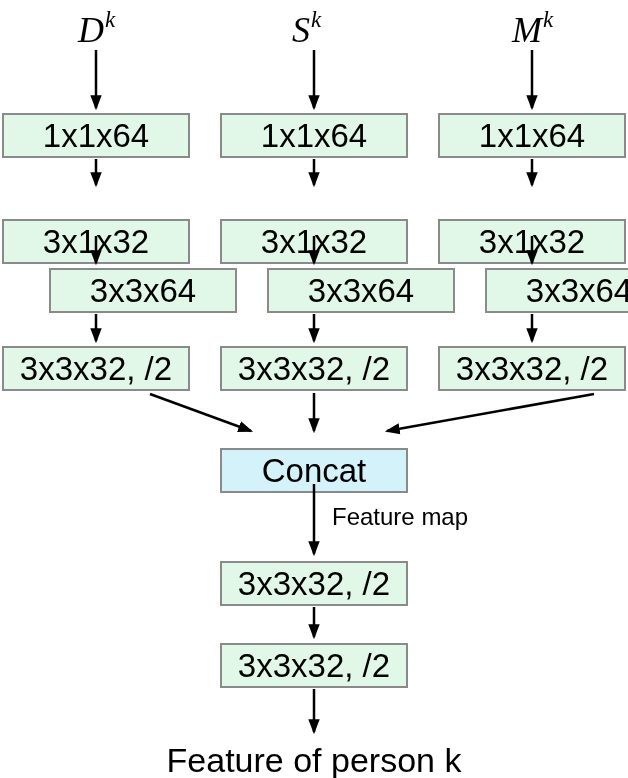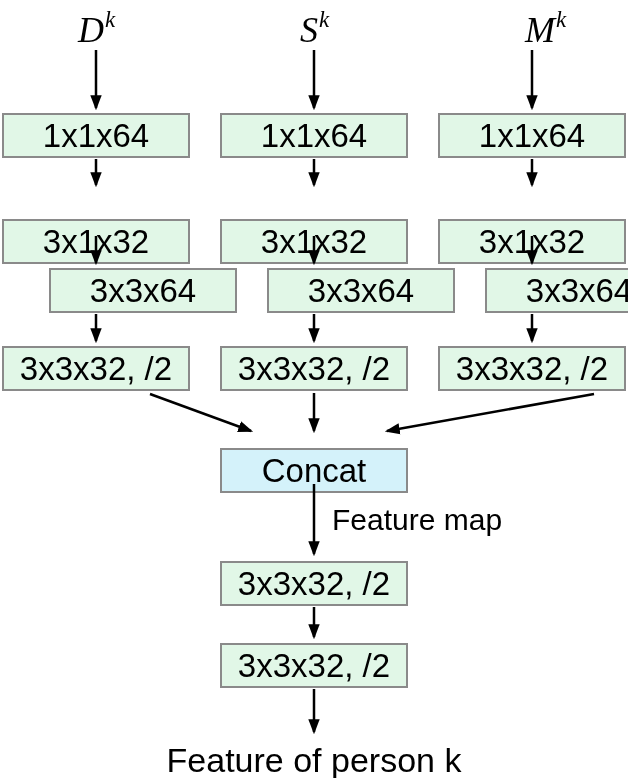--- a/index.html
+++ b/index.html
@@ -9,34 +9,34 @@
         font-family:"Liberation Serif", serif;font-style:italic;font-size:36px;color:#000;
         line-height:44px;}
   .math-label sup{font-size:23px;position:relative;top:-2px;left:1px;}
   .conv-box{position:absolute;width:188px;height:45px;box-sizing:border-box;
         background:var(--layer_fill,#e1f7e7);border:2px solid var(--box_border,#8a8a8a);
         display:flex;align-items:center;justify-content:center;
         font-size:33px;color:#000;white-space:nowrap;}
   .concat-box{background:var(--concat_fill,#d4f2fa);}
   .col1{left:2px;} .col2{left:220px;} .col3{left:438px;}
   .row1{top:113px;} .row2{top:190px;margin-top:29px;} .row3{top:268px;margin-left:47px;} .row4{top:346px;}
-  .annot{position:absolute;font-size:30px;color:#000;white-space:nowrap;}
+  .annot{position:absolute;font-size:24px;color:#000;white-space:nowrap;}
   #feature-map-label{left:332px;top:503px;}
   #output-label{left:0;top:741px;width:628px;text-align:center;font-size:34px;}
   #arrow-layer{position:absolute;left:0;top:0;pointer-events:none;}
   #arrow-layer line{stroke:var(--arrow,#000);stroke-width:2.5;}
 </style>
 </head>
 <body>
 
 <div id="page">
 
   <div class="math-label" style="left:26px"><span>D</span><sup>k</sup></div>
-  <div class="math-label" style="left:244px"><span>S</span><sup>k</sup></div>
-  <div class="math-label" style="left:475px"><span>M</span><sup>k</sup></div>
+  <div class="math-label" style="left:236px"><span>S</span><sup>k</sup></div>
+  <div class="math-label" style="left:462px"><span>M</span><sup>k</sup></div>
 
   <div class="conv-box col1 row1">1x1x64</div>
   <div class="conv-box col2 row1">1x1x64</div>
   <div class="conv-box col3 row1">1x1x64</div>
 
   <div class="conv-box col1 row2">3x1x32</div>
   <div class="conv-box col2 row2">3x1x32</div>
   <div class="conv-box col3 row2">3x1x32</div>
 
   <div class="conv-box col1 row3">3x3x64</div>

